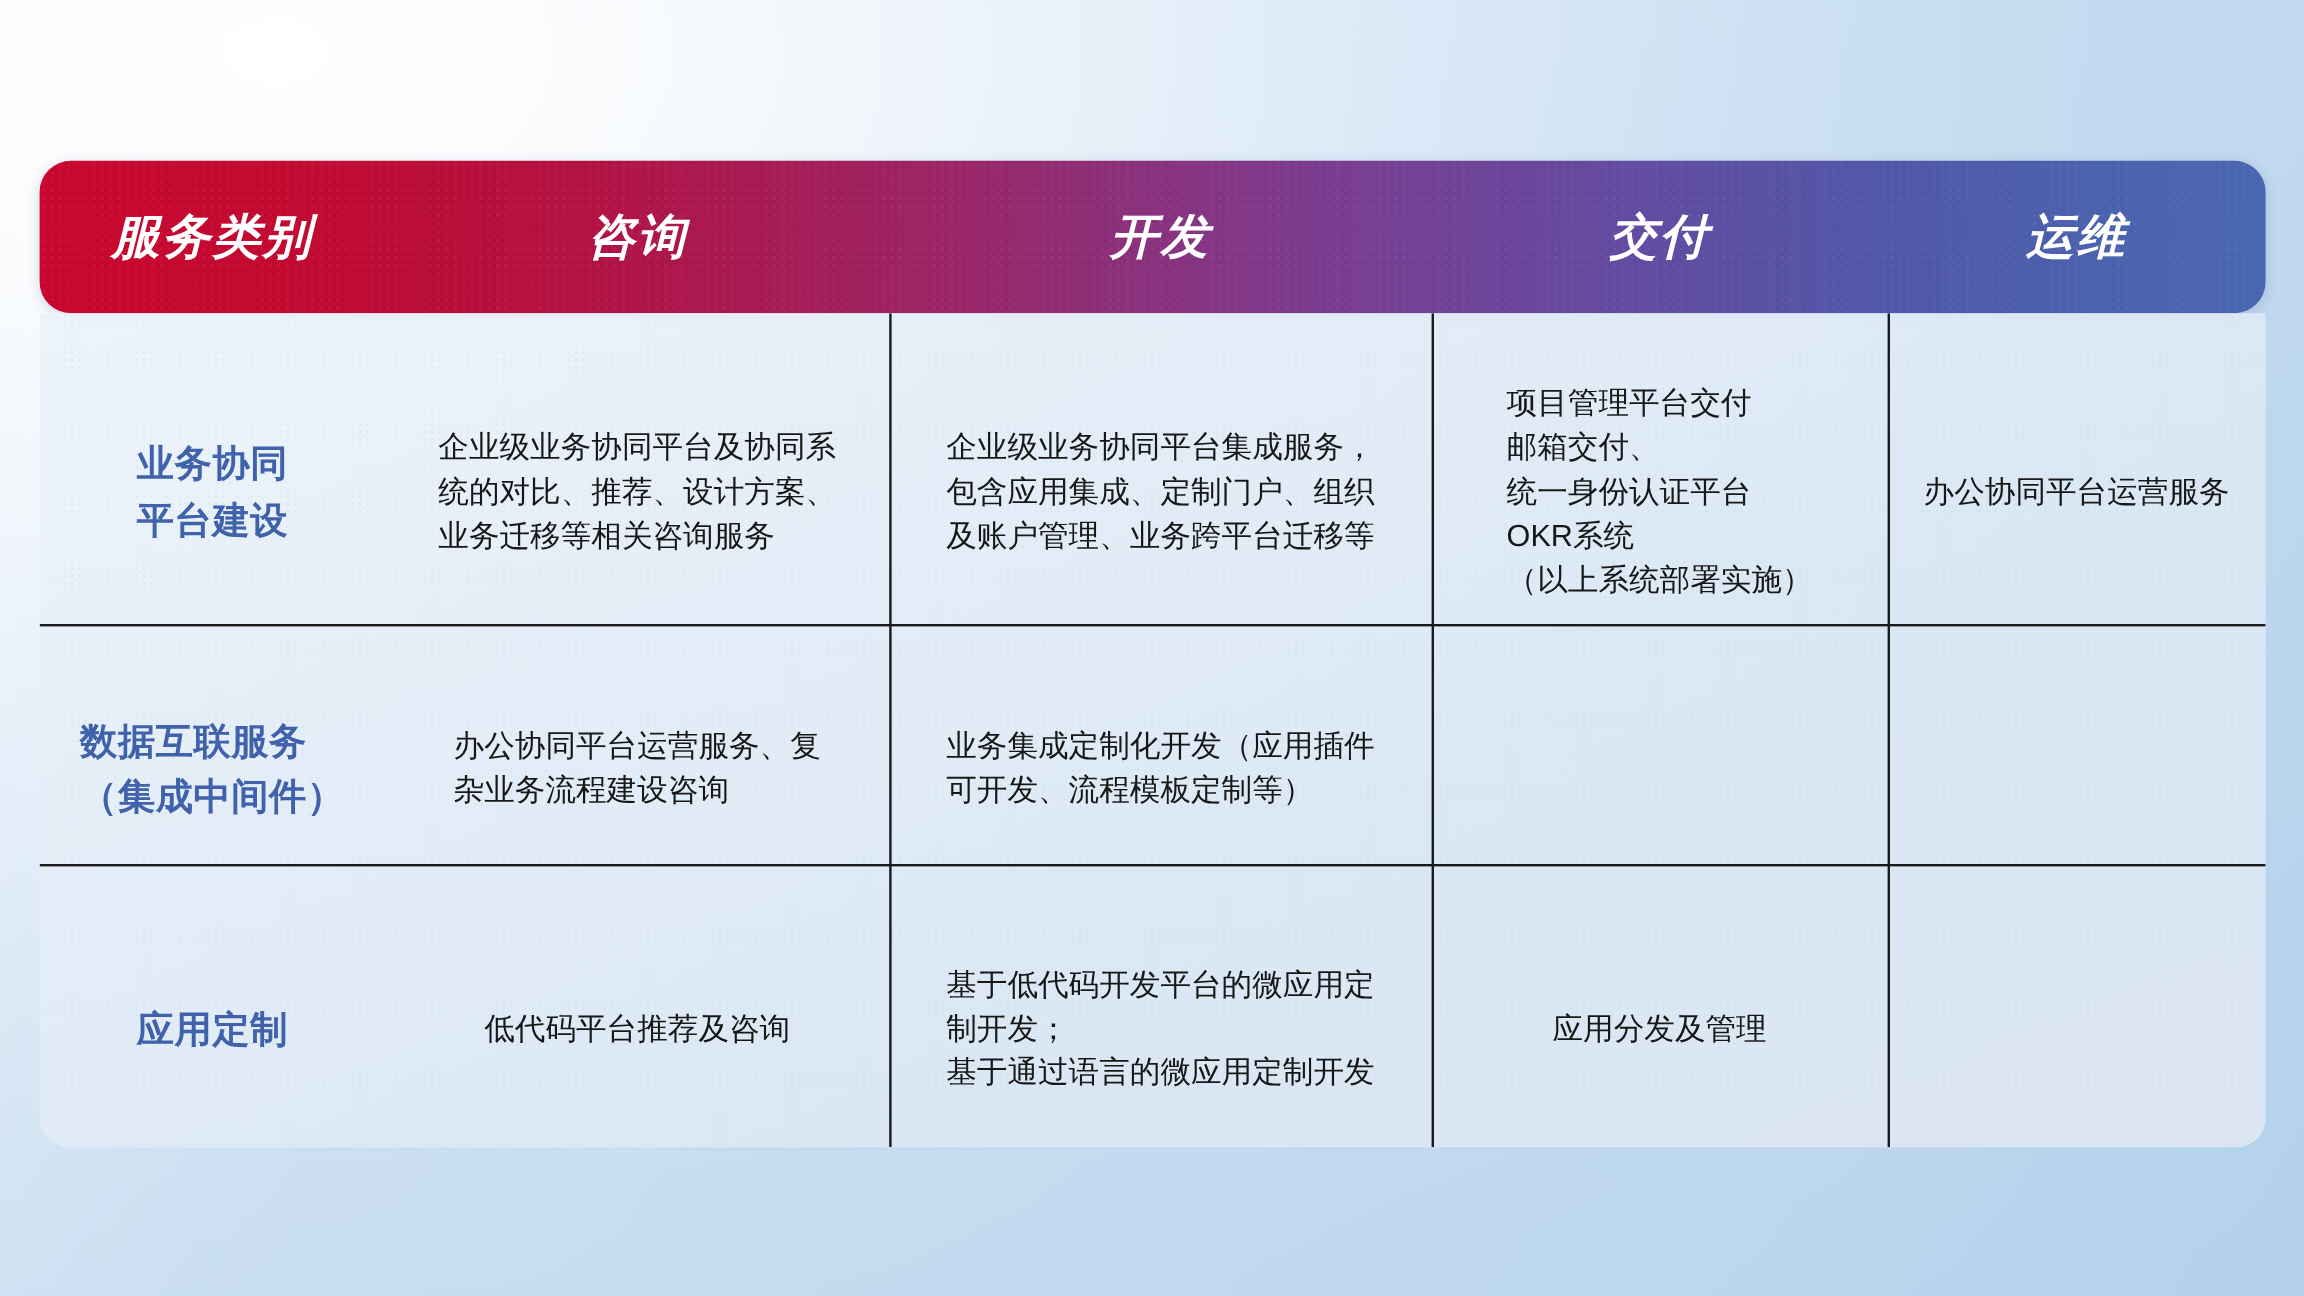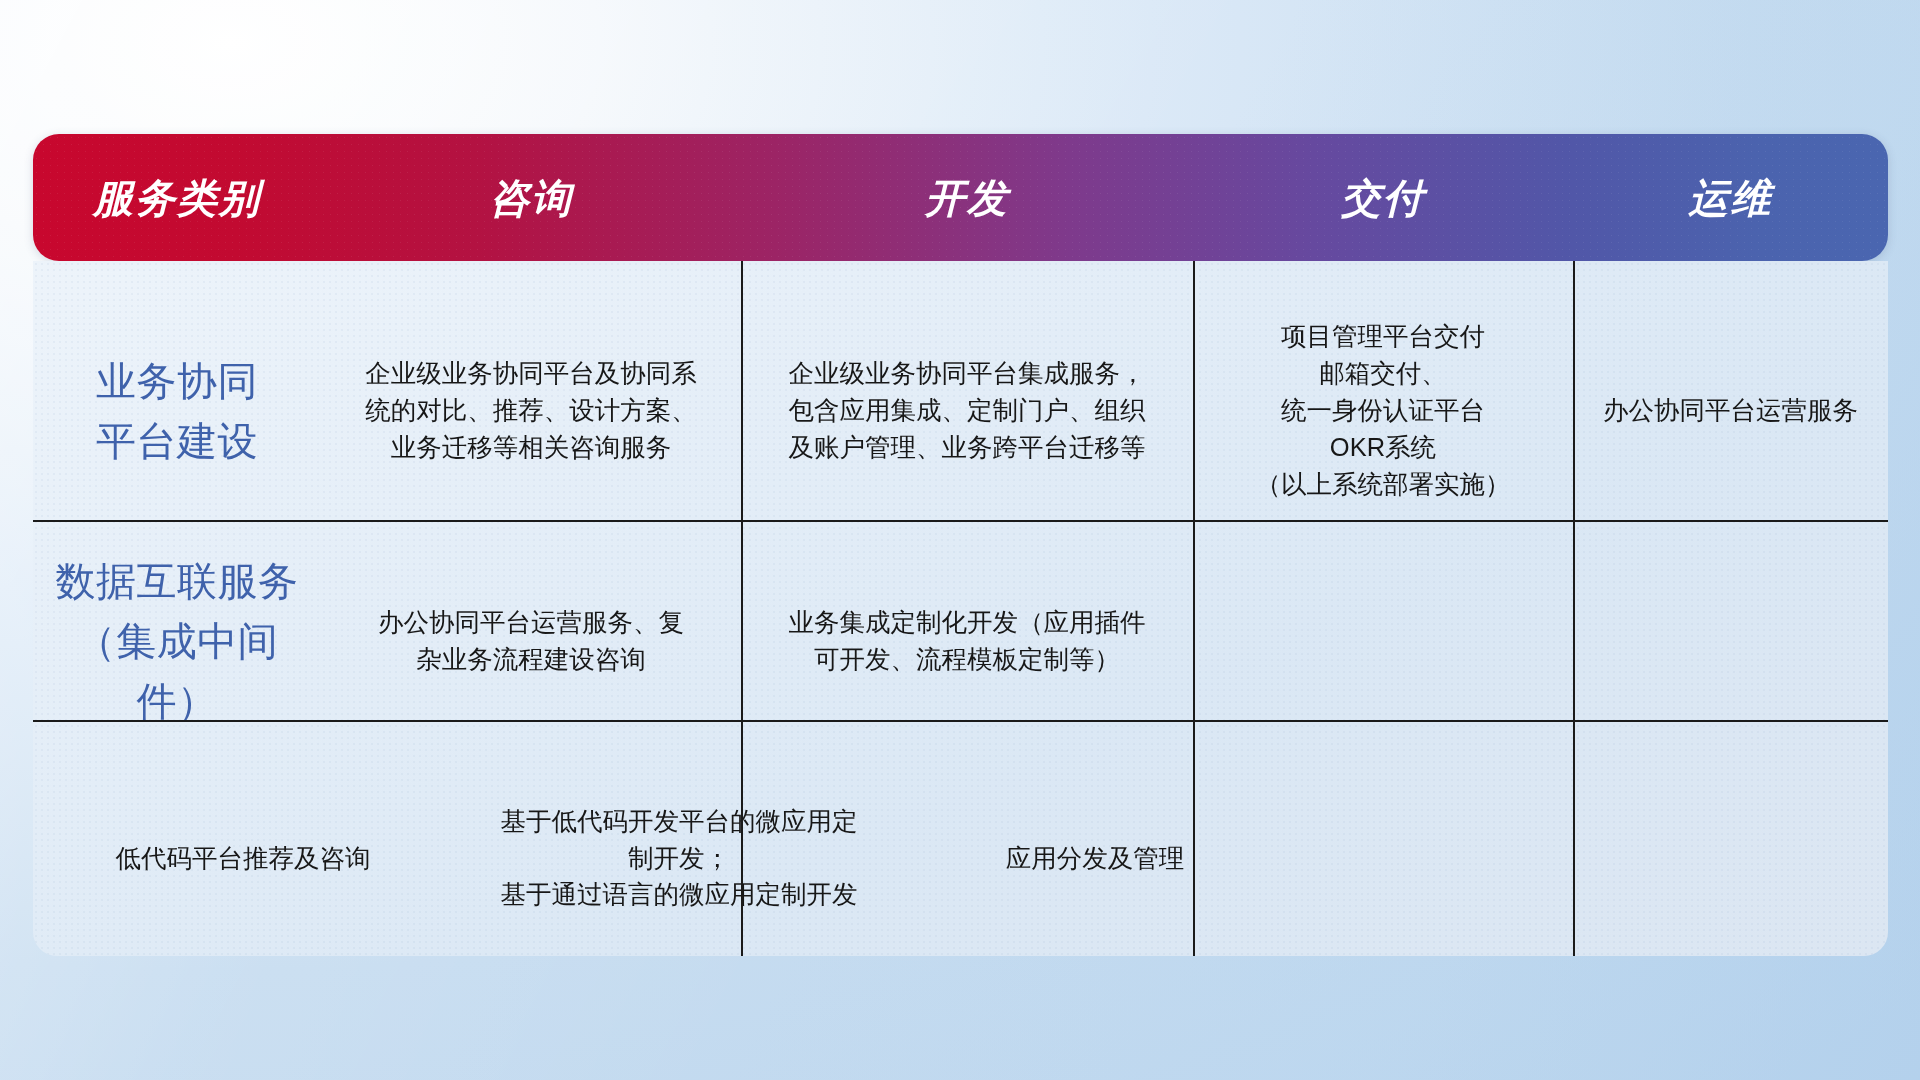--- a/index.html
+++ b/index.html
@@ -117,33 +117,33 @@
   .row-1 { height: 259px; }
   .row-2 { height: 200px; }
   .row-3 { height: 234px; }
 
   .body-cell {
     position: relative;
     height: 100%;
     display: flex;
     align-items: center;
     justify-content: center;
-    text-align: center;
+    text-align: left;
     color: #171717;
     font-size: 25.5px;
     line-height: 1.45;
     padding: 0 14px;
     white-space: pre-line;
     margin-top: 40px;
   }
 
   .cat-cell {
     color: #3f62ab;
-    font-size: 40px;
-    font-weight: 400;
+    font-size: 31px;
+    font-weight: 700;
     line-height: 1.5;
     letter-spacing: 0.5px;
   }
 
   
   .vdivider {
     position: absolute;
     top: 0;
     bottom: 0;
     width: 2px;
@@ -203,20 +203,21 @@
 （集成中间件）</div>
       <div class="body-cell col-1">办公协同平台运营服务、复
 杂业务流程建设咨询</div>
       <div class="body-cell col-2">业务集成定制化开发（应用插件
 可开发、流程模板定制等）</div>
       <div class="body-cell col-3"></div>
       <div class="body-cell col-4"></div>
     </div>
 
     <div class="table-row row-3">
+      <div class="body-cell cat-cell col-0">应用定制</div>
       <div class="body-cell col-1">低代码平台推荐及咨询</div>
       <div class="body-cell col-2">基于低代码开发平台的微应用定
 制开发；
 基于通过语言的微应用定制开发</div>
       <div class="body-cell col-3">应用分发及管理</div>
       <div class="body-cell col-4"></div>
     </div>
 
   </div>
 </div>

